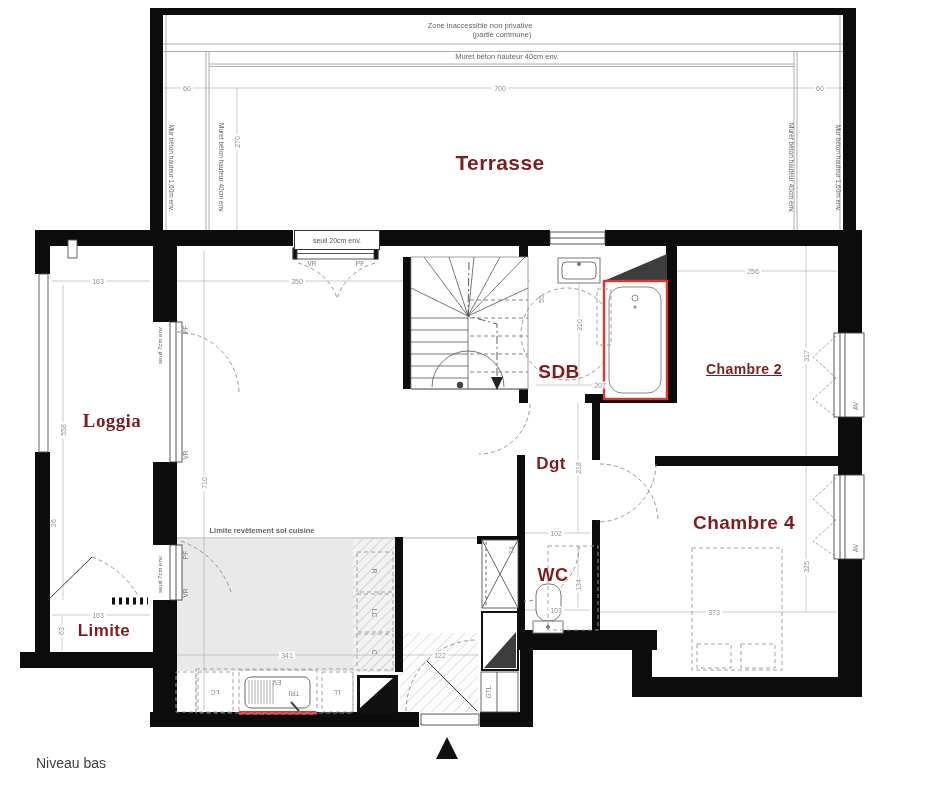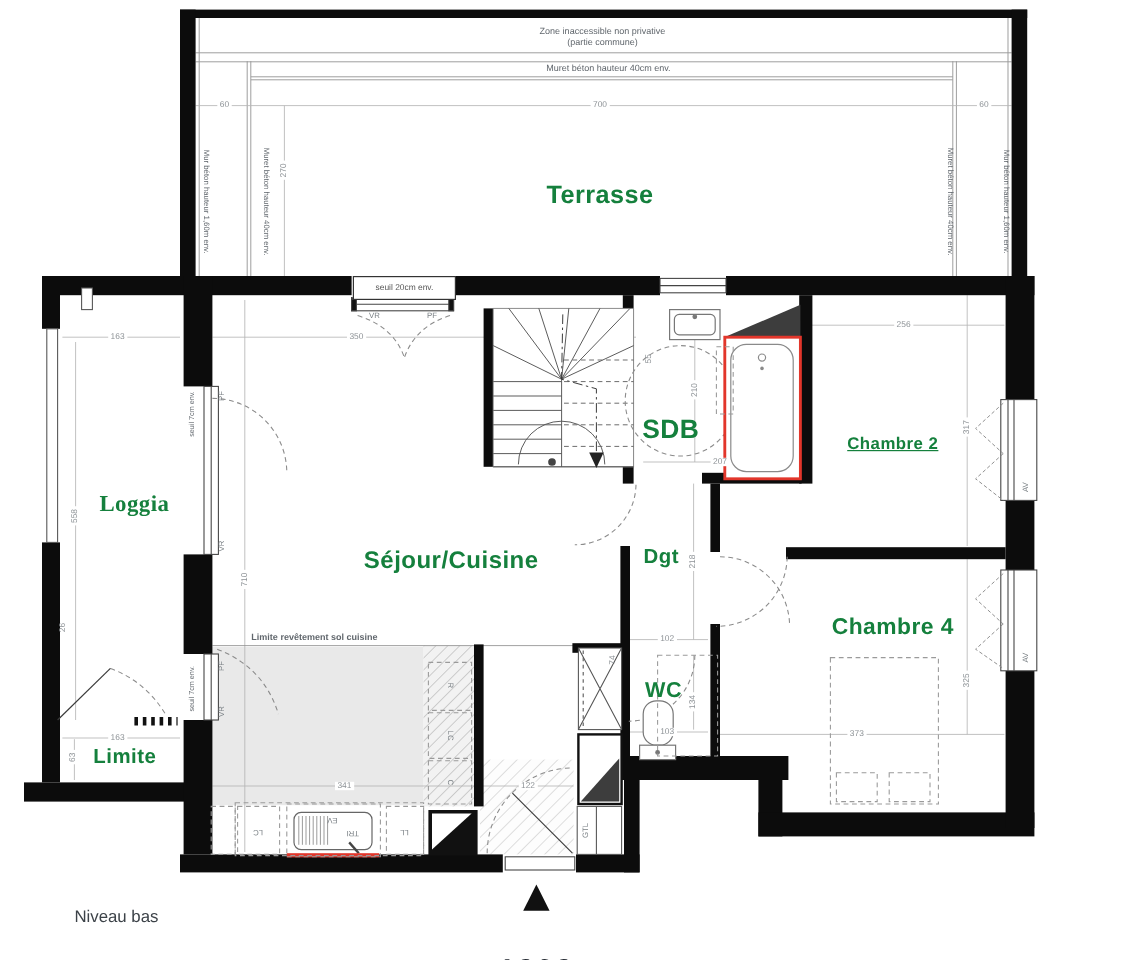--- a/index.html
+++ b/index.html
@@ -13,22 +13,22 @@
   .note{position:absolute;z-index:2;transform:translate(-50%,-50%);
         font-size:7.5px;color:#60666c;background:transparent;line-height:1.25;white-space:nowrap;text-align:center;}
   .note.rot{transform:translate(-50%,-50%) rotate(90deg);}
   .note.rotccw{transform:translate(-50%,-50%) rotate(-90deg);}
   .code{position:absolute;z-index:2;transform:translate(-50%,-50%);
         font-size:6.5px;color:#7a8085;background:transparent;line-height:1;white-space:nowrap;}
   .code.rot{transform:translate(-50%,-50%) rotate(-90deg);}
   .code.rot90{transform:translate(-50%,-50%) rotate(90deg);}
   .code.rot180{transform:translate(-50%,-50%) rotate(180deg);}
   .room{position:absolute;z-index:2;transform:translate(-50%,-50%);
-        color:#15803d;font-weight:600;letter-spacing:.4px;white-space:nowrap;background:transparent;}
-  .level{position:absolute;z-index:2;left:36px;top:755px;font-size:14px;color:#3c4248;margin-left:26px;}
+        color:#7f1d1d;font-weight:600;letter-spacing:.4px;white-space:nowrap;background:transparent;}
+  .level{position:absolute;z-index:2;left:36px;top:755px;font-size:14px;color:#3c4248;}
   .unit{position:absolute;z-index:2;left:447px;top:781px;transform:translate(-50%,-50%);
         font-size:25px;font-weight:bold;color:#20262e;letter-spacing:2px;margin-top:28px;}
   .seuilbox{position:absolute;z-index:3;left:294px;top:230px;width:84px;height:18px;
         background:#fff;border:1px solid #333;display:flex;align-items:center;justify-content:center;
         font-size:7px;color:#555;}
 </style>
 </head>
 <body>
 
 <div class="plan">
@@ -216,21 +216,21 @@
     <rect x="741" y="644" width="34" height="24"></rect>
     <rect x="548" y="546" width="50" height="84"></rect>
     <rect x="597" y="289" width="14" height="56"></rect>
   </g>
 
   <polygon points="447,737 436,759 458,759" fill="#111"></polygon>
 </svg>
 
 <div class="seuilbox">seuil 20cm env.</div>
 
-<div class="note" style="left:502px;top:26px;">Zone inaccessible non privative</div>
+<div class="note" style="left:480px;top:26px;">Zone inaccessible non privative</div>
 <div class="note" style="left:502px;top:35px;">(partie commune)</div>
 <div class="note" style="left:507px;top:57px;">Muret béton hauteur 40cm env.</div>
 <div class="note rot" style="left:171px;top:168px;font-size:6.5px;">Mur béton hauteur 1,60m env.</div>
 <div class="note rot" style="left:221px;top:168px;font-size:6.5px;">Muret béton hauteur 40cm env.</div>
 <div class="note rot" style="left:791px;top:168px;font-size:6.5px;">Muret béton hauteur 40cm env.</div>
 <div class="note rot" style="left:838px;top:168px;font-size:6.5px;">Mur béton hauteur 1,60m env.</div>
 <div class="note rotccw" style="left:161px;top:345px;font-size:6px;">seuil 7cm env.</div>
 <div class="note rotccw" style="left:161px;top:574px;font-size:6px;">seuil 7cm env.</div>
 <div class="note" style="left:262px;top:531px;font-weight:bold;">Limite revêtement sol cuisine</div>
 
@@ -272,22 +272,21 @@
 <div class="code rot90" style="left:374px;top:571px;">R</div>
 <div class="code rot90" style="left:374px;top:613px;">LC</div>
 <div class="code rot90" style="left:374px;top:652px;">C</div>
 <div class="code rot180" style="left:215px;top:692px;">LC</div>
 <div class="code rot180" style="left:277px;top:682px;">EV</div>
 <div class="code rot180" style="left:294px;top:693px;">TRI</div>
 <div class="code rot180" style="left:337px;top:692px;">LL</div>
 
 <div class="room" style="left:500px;top:163px;font-size:21px;">Terrasse</div>
 <div class="room" style="left:112px;top:421px;font-size:19px;font-family:Liberation Serif, serif;">Loggia</div>
-<div class="room" style="left:376px;top:468px;font-size:20px;">Séjour/Cuisine</div>
-<div class="room" style="left:559px;top:358px;font-size:22px;">SDB</div>
+<div class="room" style="left:559px;top:372px;font-size:19px;">SDB</div>
 <div class="room" style="left:744px;top:369px;font-size:14px;text-decoration:underline;">Chambre 2</div>
 <div class="room" style="left:744px;top:523px;font-size:19px;">Chambre 4</div>
 <div class="room" style="left:551px;top:464px;font-size:17px;">Dgt</div>
 <div class="room" style="left:553px;top:575px;font-size:18px;">WC</div>
 <div class="room" style="left:104px;top:631px;font-size:17px;">Limite</div>
 
 <div class="level">Niveau bas</div>
 <div class="unit">1303</div>
 
 </div>

